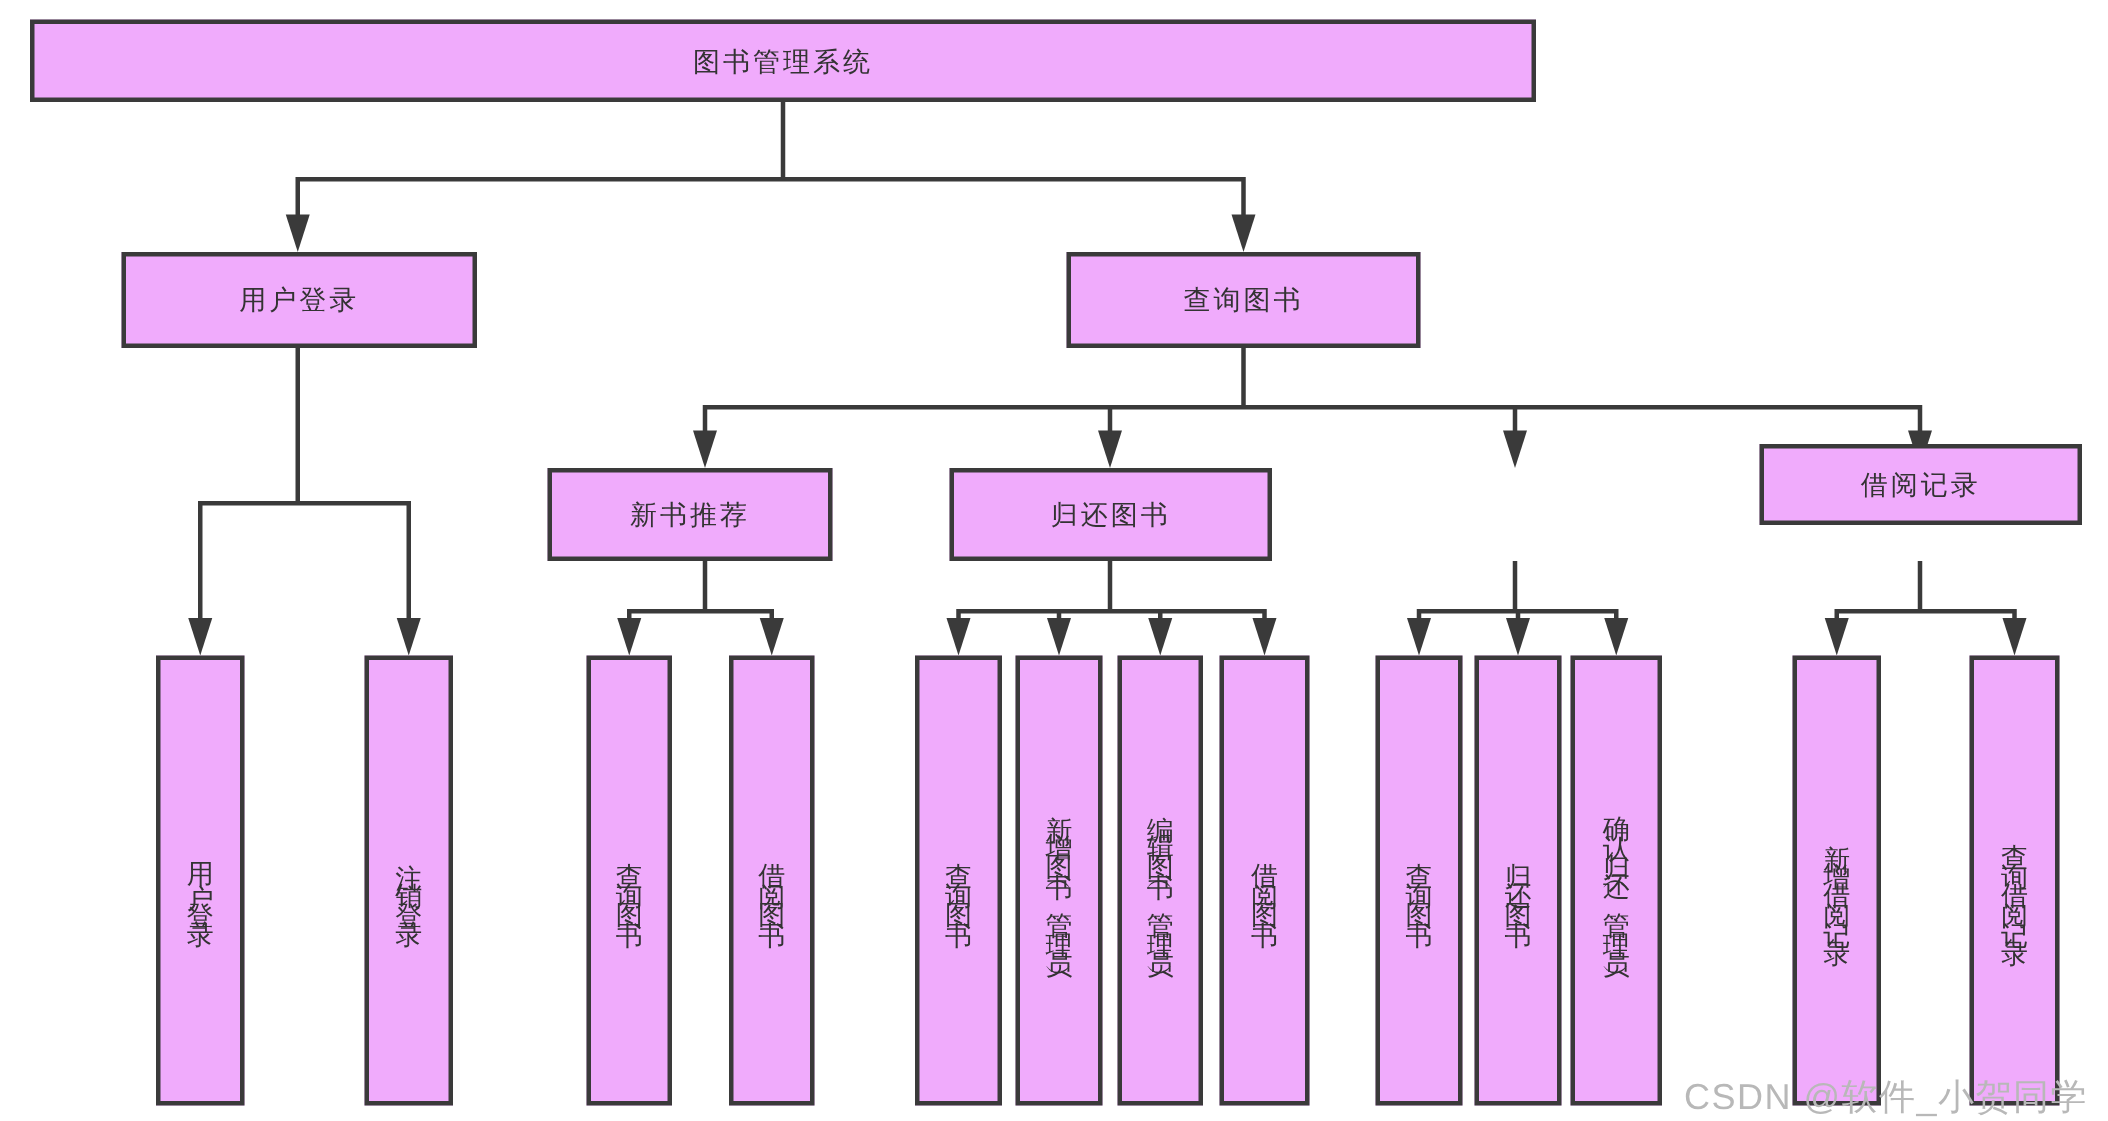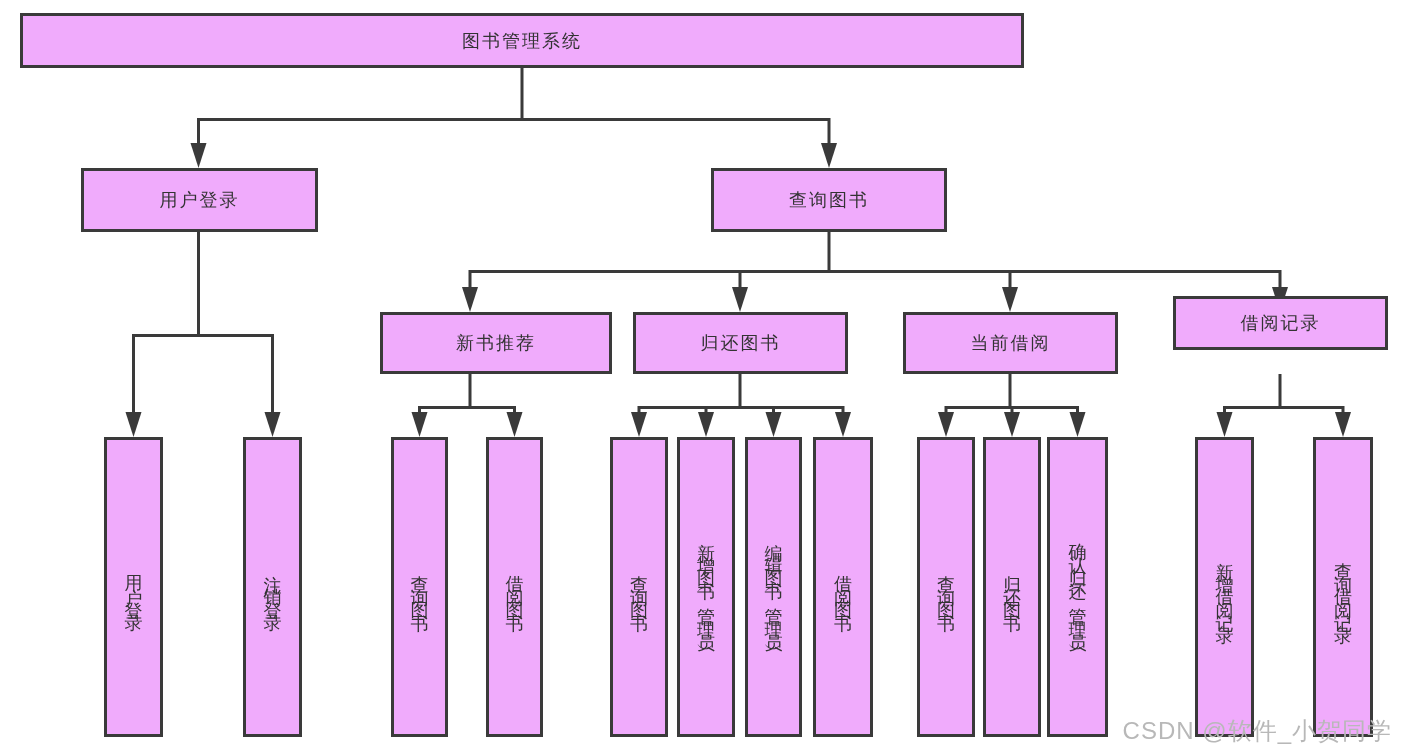--- a/index.html
+++ b/index.html
@@ -91,23 +91,22 @@
       <polygon points="1216.5,412 1232.5,412 1224.5,437"></polygon>
       <polygon points="1335,412 1351,412 1343,437"></polygon>
     </g>
   </svg>
 
   <div class="node" style="left:20px;top:13px;width:1004px;height:55px;">图书管理系统</div>
 
   <div class="node" style="left:81px;top:168px;width:237px;height:64px;">用户登录</div>
   <div class="node" style="left:711px;top:168px;width:236px;height:64px;">查询图书</div>
 
-  <div class="node" style="left:380px;top:312px;width:232px;height:62px;">新书推荐</div>
+  <div class="node" style="left:365px;top:312px;width:190px;height:62px;">新书推荐</div>
   <div class="node" style="left:633px;top:312px;width:215px;height:62px;">归还图书</div>
-  <div class="node" style="left:903px;top:312px;width:215px;height:62px;">当前借阅</div>
   <div class="node" style="left:1173px;top:296px;width:215px;height:54px;">借阅记录</div>
 
   <div class="node leaf" style="left:104px;top:437px;width:59px;height:300px;">用户登录</div>
   <div class="node leaf" style="left:243px;top:437px;width:59px;height:300px;">注销登录</div>
 
   <div class="node leaf" style="left:391px;top:437px;width:57px;height:300px;">查询图书</div>
   <div class="node leaf" style="left:486px;top:437px;width:57px;height:300px;">借阅图书</div>
 
   <div class="node leaf" style="left:610px;top:437px;width:58px;height:300px;">查询图书</div>
   <div class="node leaf" style="left:677px;top:437px;width:58px;height:300px;">新增图书（管理员）</div>

